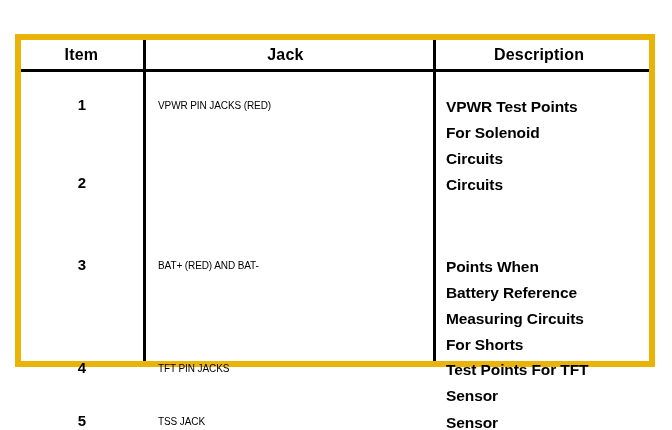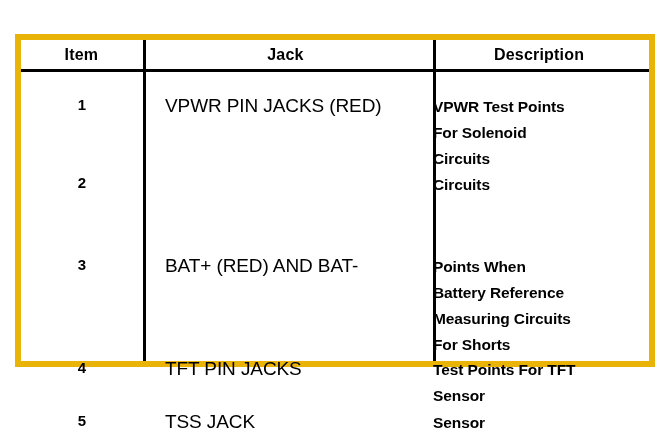--- a/index.html
+++ b/index.html
@@ -97,29 +97,30 @@
     left: 0;
     width: 122px;
     text-align: center;
     font-size: 15px;
     font-weight: bold;
     line-height: 22px;
   }
   .cell.c-jack {
     left: 122px;
     width: 290px;
-    padding-left: 22px;
-    font-size: 19px;
+    padding-left: 15px;
+    font-size: 10px;
     font-weight: 400;
     line-height: 24px;
     letter-spacing: -0.1px;
   }
   .cell.c-desc {
     left: 412px;
     width: 228px;
+    padding-left: 13px;
     font-size: 15.5px;
     font-weight: bold;
     line-height: 26px;
     letter-spacing: -0.1px;
   }
   .line { display: block; white-space: nowrap; }
 </style>
 </head>
 <body>
 

